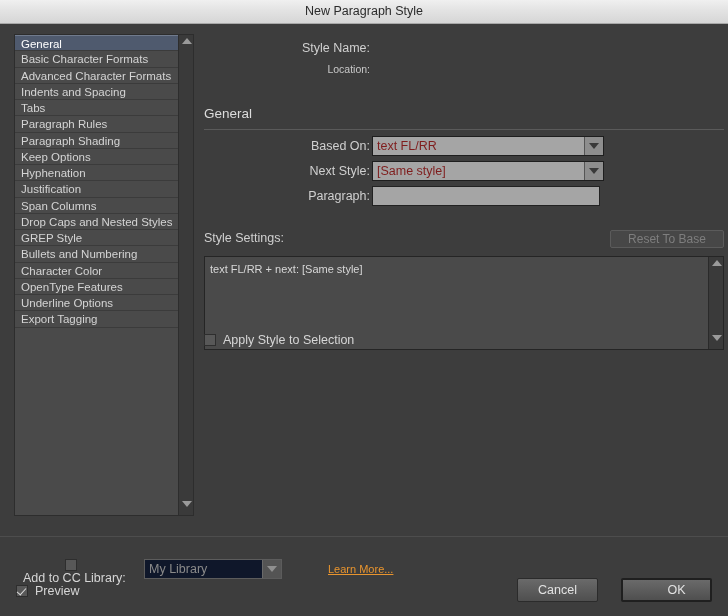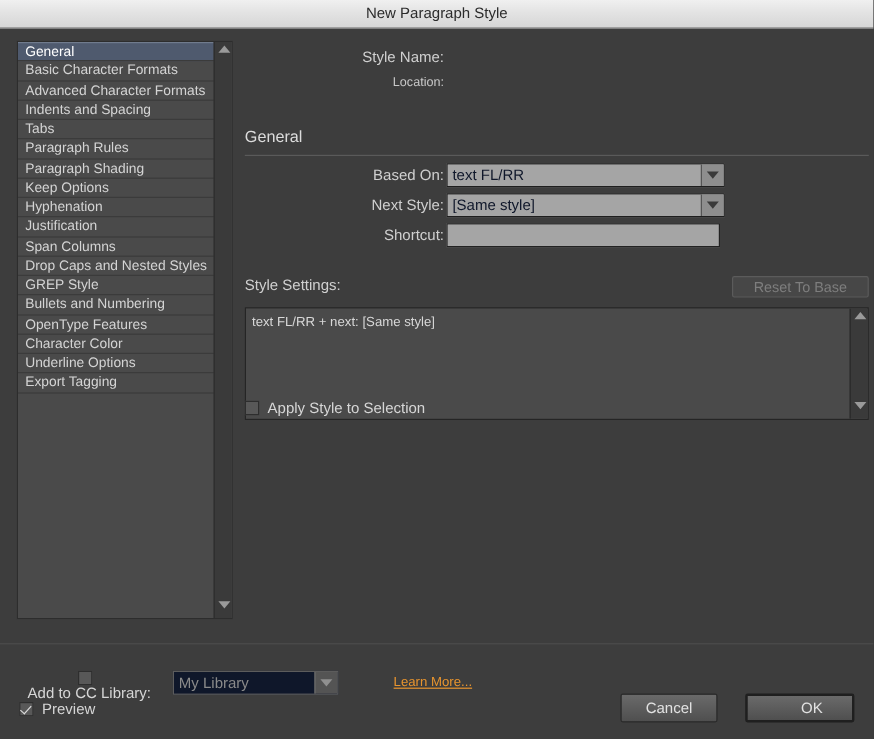--- a/index.html
+++ b/index.html
@@ -163,21 +163,21 @@
     height: 20px;
     background: #a5a5a5;
     border: 1px solid #1e1e1e;
     box-sizing: border-box;
     display: flex;
     align-items: center;
   }
   .dropdown .dd-val {
     flex: 1;
     font-size: 12.5px;
-    color: #0f172a;
+    color: #7f1d1d;
     padding-left: 4px;
     line-height: 18px;
     white-space: nowrap;
     overflow: hidden;
   }
   .dropdown .dd-btn {
     width: 18px; height: 18px;
     background: #8e8e8e;
     border-left: 1px solid #555;
     display: flex;
@@ -329,22 +329,22 @@
         <div class="nav-item">Tabs</div>
         <div class="nav-item">Paragraph Rules</div>
         <div class="nav-item">Paragraph Shading</div>
         <div class="nav-item">Keep Options</div>
         <div class="nav-item">Hyphenation</div>
         <div class="nav-item">Justification</div>
         <div class="nav-item">Span Columns</div>
         <div class="nav-item">Drop Caps and Nested Styles</div>
         <div class="nav-item">GREP Style</div>
         <div class="nav-item">Bullets and Numbering</div>
+        <div class="nav-item">Character Color</div>
         <div class="nav-item">OpenType Features</div>
-        <div class="nav-item">Character Color</div>
         <div class="nav-item">Underline Options</div>
         <div class="nav-item">Export Tagging</div>
       </div>
     <div class="nav-scroll">
       <div class="arrow-up">
           <div class="tri up"></div>
         </div>
       <div class="arrow-dn">
           <div class="tri down"></div>
         </div>
@@ -370,21 +370,21 @@
     </div>
 
     <div class="lbl" style="left:75px; top:137px; width:95px;">Next Style:</div>
     <div class="dropdown" style="left:172px; top:137px; width:232px;">
       <div class="dd-val">[Same style]</div>
       <div class="dd-btn">
           <div class="dd-tri"></div>
         </div>
     </div>
 
-    <div class="lbl" style="left:75px; top:162px; width:95px;">Shortcut:</div>
+    <div class="lbl" style="left:75px; top:162px; width:95px;">Paragraph:</div>
     <div class="text-input" style="left:172px; top:162px; width:228px;">
       <span></span>
     </div>
 
     <div class="lbl" style="left:4px; top:204px; text-align:left;">Style Settings:</div>
     <div class="btn disabled" style="left:410px; top:206px; width:114px; height:18px; line-height:16px; font-size:12px;">Reset To Base</div>
 
     <div class="settings-box" style="left:4px; top:232px; width:520px; height:94px;">
       <div class="settings-text">text FL/RR + next: [Same style]</div>
       <div class="settings-scroll">

